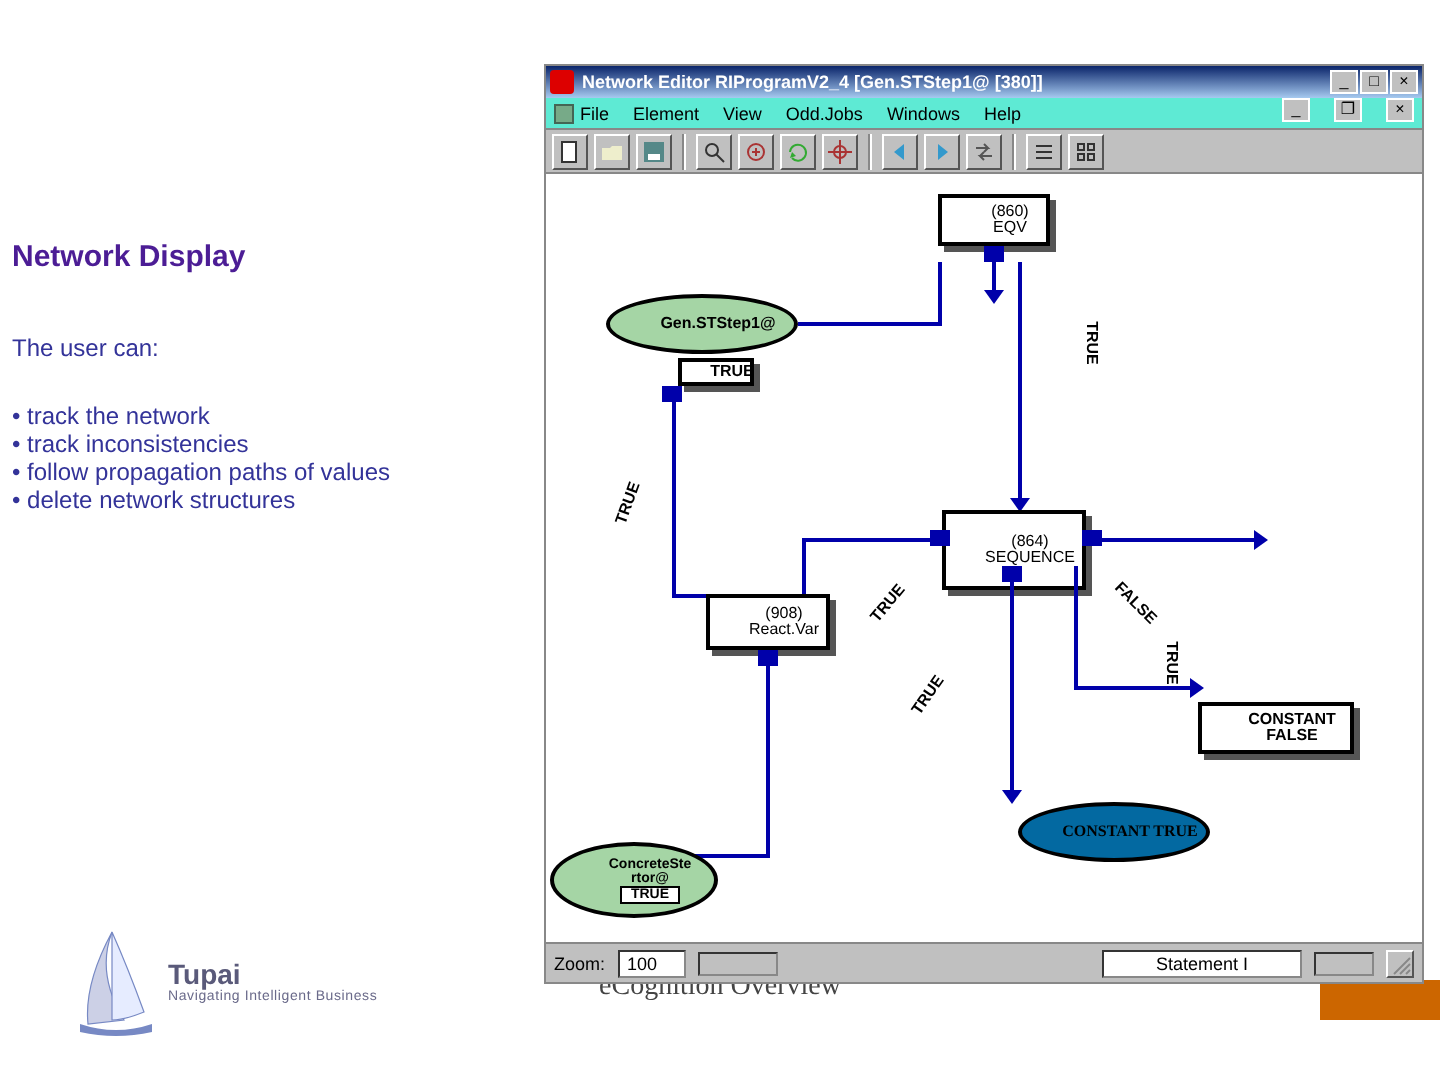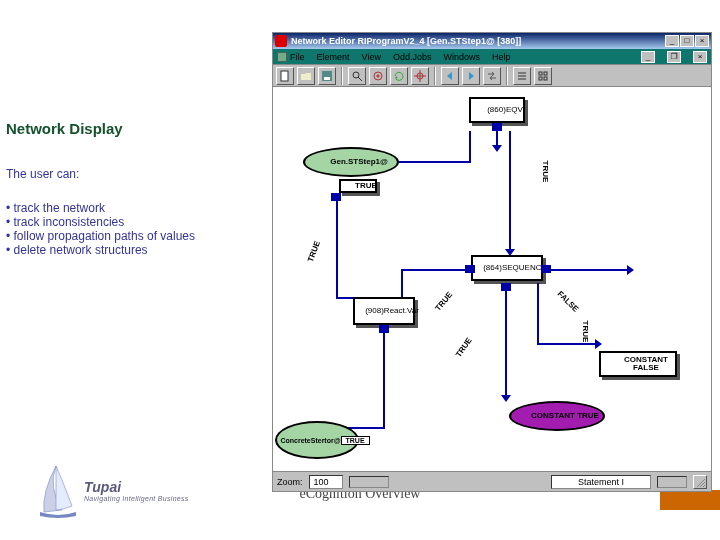--- a/index.html
+++ b/index.html
@@ -1,52 +1,52 @@
 <!DOCTYPE html>
 <html><head>
 <meta charset="utf-8">
 <style>
   * { box-sizing: border-box; margin: 0; padding: 0; }
   body { width: 720px; height: 540px; background: #fff; font-family: Verdana, Arial, sans-serif; font-size: 12px; overflow: hidden; position: relative; }
   .slide { position: relative; width: 100%; height: 100%; }
   .left-col { position: absolute; left: 6px; top: 120px; width: 260px; }
-  .title { font-size: 15px; font-weight: bold; color: #14532d; margin-bottom: 30px; }
+  .title { font-size: 15px; font-weight: bold; color: #4c1d95; margin-bottom: 30px; }
   .intro { color: #333399; margin-bottom: 20px; }
   .bullets { color: #333399; }
   .bullets li { list-style: none; }
   .logo-area { position: absolute; left: 40px; bottom: 22px; display: flex; align-items: center; gap: 8px; }
   .logo-sail { width: 36px; height: 56px; }
-  .logo-text { display: flex; flex-direction: column; font-style: italic; }
+  .logo-text { display: flex; flex-direction: column; }
   .logo-text .brand { font-size: 14px; font-weight: bold; color: #5a5a7a; }
   .logo-text .tag { font-size: 7px; color: #6a6a8a; letter-spacing: 0.3px; }
   .footer-center { position: absolute; left: 50%; bottom: 38px; transform: translateX(-50%); font-family: "Times New Roman", serif; font-size: 14px; color: #444; }
   .page-num { position: absolute; right: 40px; bottom: 38px; font-family: "Times New Roman", serif; font-size: 14px; color: #444; }
   .accent-bar { position: absolute; right: 0; bottom: 30px; width: 60px; height: 20px; background: #cc6600; }
 
   
   .app { position: absolute; left: 272px; top: 32px; width: 440px; height: 460px; background: #fff; border: 1px solid #888; font-size: 9px; font-family: Tahoma, Arial, sans-serif; }
   .titlebar { height: 16px; background: linear-gradient(#0a246a, #a6caf0); color: #fff; display: flex; align-items: center; padding: 0 2px; }
   .titlebar .app-icon { width: 12px; height: 12px; background: #d00; margin-right: 4px; border-radius: 2px; }
   .titlebar .title-text { flex: 1; font-weight: bold; font-size: 9px; white-space: nowrap; overflow: hidden; }
   .winbtns { display: flex; gap: 1px; }
   .winbtn { width: 14px; height: 12px; background: #c0c0c0; border: 1px solid #fff; font-size: 8px; text-align: center; line-height: 10px; color: #000; }
-  .menubar { height: 16px; background: #0f766e; display: flex; align-items: center; padding: 0 4px; gap: 12px; color: #000; border-bottom: 1px solid #888; }
+  .menubar { height: 16px; background: #5eead4; display: flex; padding: 0 4px; gap: 12px; color: #000; border-bottom: 1px solid #888; }
   .menubar .mitem { display: inline-flex; align-items: center; gap: 3px; }
   .menubar .micon { width: 10px; height: 10px; background: #7a8; border: 1px solid #465; }
   .toolbar { height: 22px; background: #c0c0c0; border-bottom: 1px solid #888; display: flex; align-items: center; padding: 0 3px; gap: 3px; }
   .tbtn { width: 18px; height: 18px; background: #c0c0c0; border: 1px solid; border-color: #fff #555 #555 #fff; display: flex; align-items: center; justify-content: center; }
   .tbtn svg { width: 12px; height: 12px; }
   .tsep { width: 2px; height: 18px; border-left: 1px solid #888; border-right: 1px solid #fff; margin: 0 2px; }
   .canvas { position: relative; height: 384px; background: #fff; overflow: hidden; }
-  .shape { position: absolute; font-size: 8px; text-align: center; display: flex; flex-direction: row; align-items: center; justify-content: center; line-height: 1.0; padding-left: 16px; }
+  .shape { position: absolute; font-size: 8px; text-align: center; display: flex; flex-direction: column; align-items: center; justify-content: center; line-height: 1.0; padding-left: 16px; }
   .rect { border: 2px solid #000; background: #fff; }
   .rectsh { box-shadow: 3px 3px 0 #555; }
   .ellipse { border: 2px solid #000; border-radius: 50%; }
   .ellgreen { background: #a5d5a5; }
-  .ellblue { background: #a21caf; }
+  .ellblue { background: #0369a1; font-family: Liberation Serif, serif; }
   .ellyellow { background: #f5f59a; }
   .port { position: absolute; width: 10px; height: 8px; background: #00a; }
   .arrow { position: absolute; background: #00a; }
   .arrow-head { position: absolute; width: 0; height: 0; }
   .edgelabel { position: absolute; font-size: 8px; font-weight: bold; color: #000; }
   .statusbar { height: 20px; background: #c0c0c0; border-top: 1px solid #888; display: flex; align-items: center; gap: 6px; padding: 0 4px; font-size: 9px; }
   .statusbar .field { border: 1px inset #888; background: #fff; padding: 1px 4px; }
   .statusbar .scroll { width: 40px; height: 12px; background: #c0c0c0; border: 1px inset #888; }
   .statusbar .label { }
 </style>
@@ -223,21 +223,21 @@
       <div class="edgelabel" style="left:262px; top:80px; transform:rotate(90deg);">TRUE</div>
 
       <div class="arrow" style="left:236px; top:44px; width:2px; height:120px;"></div>
       <div class="arrow-head" style="left:232px; top:162px; border-left:5px solid transparent; border-right:5px solid transparent; border-top:7px solid #00a;"></div>
 
       <div class="edgelabel" style="left:30px; top:160px; transform:rotate(-70deg);">TRUE</div>
 
       <div class="arrow" style="left:63px; top:114px; width:2px; height:96px;"></div>
       <div class="arrow" style="left:63px; top:210px; width:20px; height:2px;"></div>
 
-      <div class="shape rect rectsh" style="left:198px; top:168px; width:72px; height:26px;">
+      <div class="shape rect rectsh" style="left:198px; top:168px; width:72px; height:40px;">
         <span>(864)</span>
         <span>SEQUENCE</span>
       </div>
       <div class="port" style="left:192px; top:178px;"></div>
       <div class="port" style="left:268px; top:178px;"></div>
       <div class="port" style="left:228px; top:196px;"></div>
 
 
       <div class="arrow" style="left:278px; top:182px; width:78px; height:2px;"></div>
       <div class="arrow-head" style="left:354px; top:178px; border-top:5px solid transparent; border-bottom:5px solid transparent; border-left:7px solid #00a;"></div>

